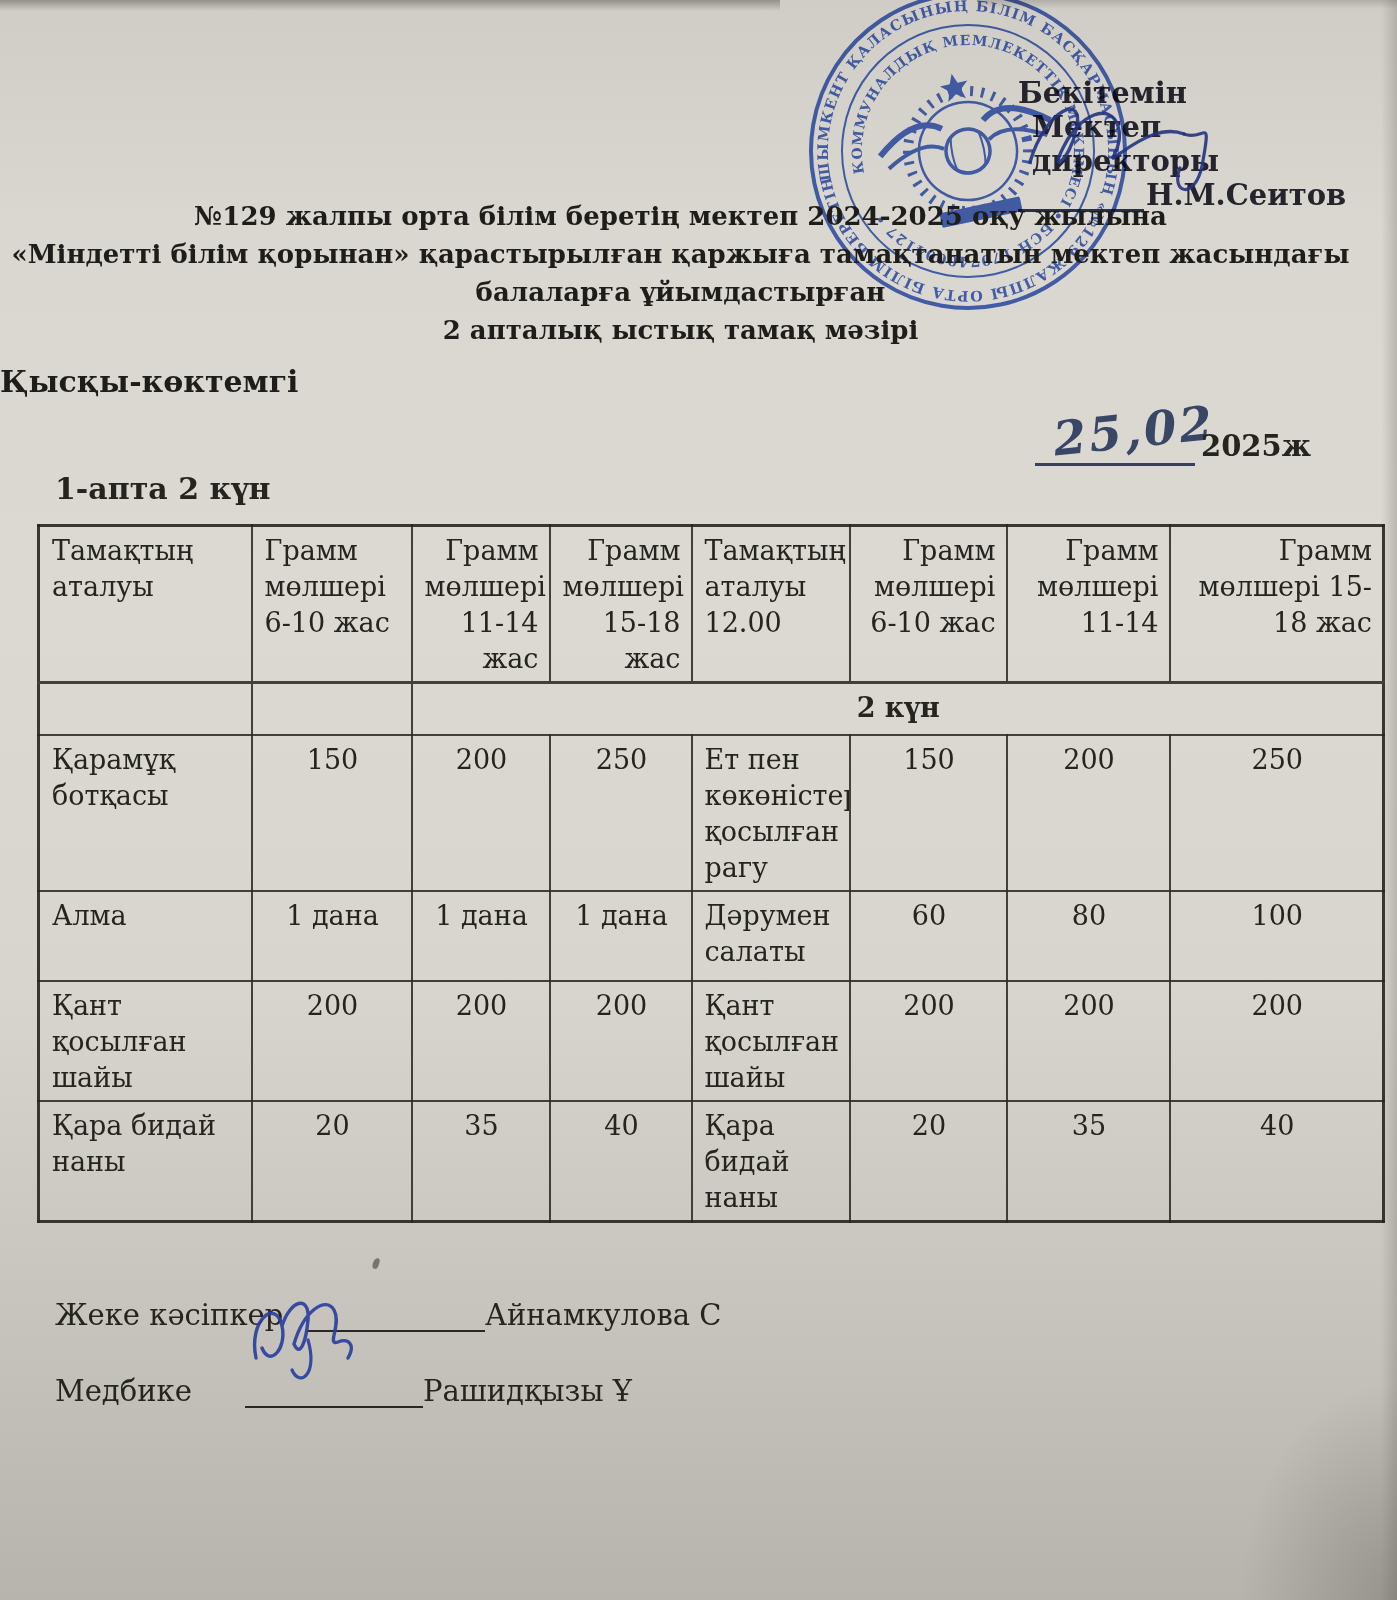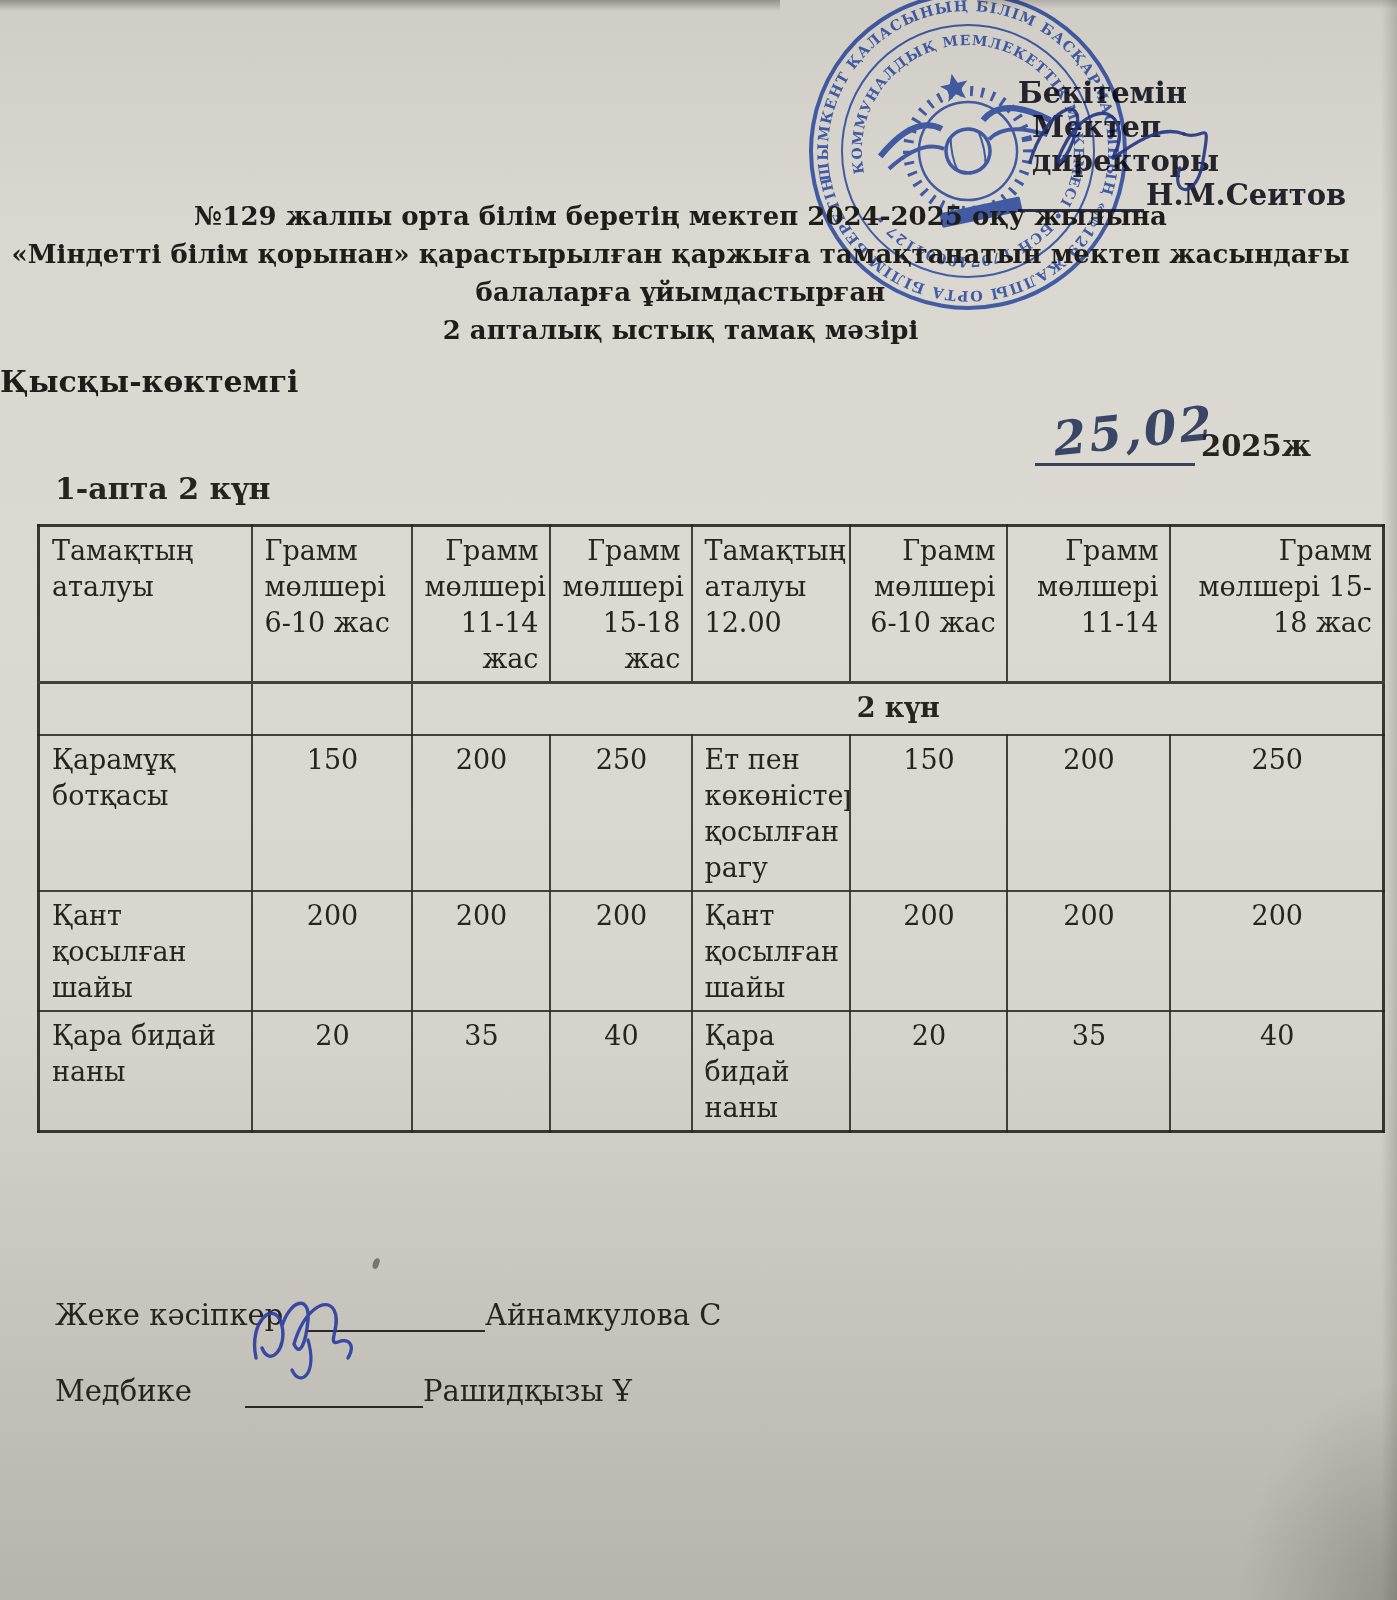--- a/index.html
+++ b/index.html
@@ -163,20 +163,30 @@
     <tr style="height:150px">
       <td>Қарамұқ ботқасы</td>
       <td class="num">150</td>
       <td class="num">200</td>
       <td class="num">250</td>
       <td>Ет пен көкөністер қосылған рагу</td>
       <td class="num">150</td>
       <td class="num">200</td>
       <td class="num">250</td>
     </tr>
+    <tr style="height:90px">
+      <td class="indent">Алма</td>
+      <td class="num">1 дана</td>
+      <td class="num">1 дана</td>
+      <td class="num">1 дана</td>
+      <td class="indent">Дәрумен салаты</td>
+      <td class="num">60</td>
+      <td class="num">80</td>
+      <td class="num">100</td>
+    </tr>
     <tr style="height:115px">
       <td>Қант қосылған шайы</td>
       <td class="num">200</td>
       <td class="num">200</td>
       <td class="num">200</td>
       <td>Қант қосылған шайы</td>
       <td class="num">200</td>
       <td class="num">200</td>
       <td class="num">200</td>
     </tr>

